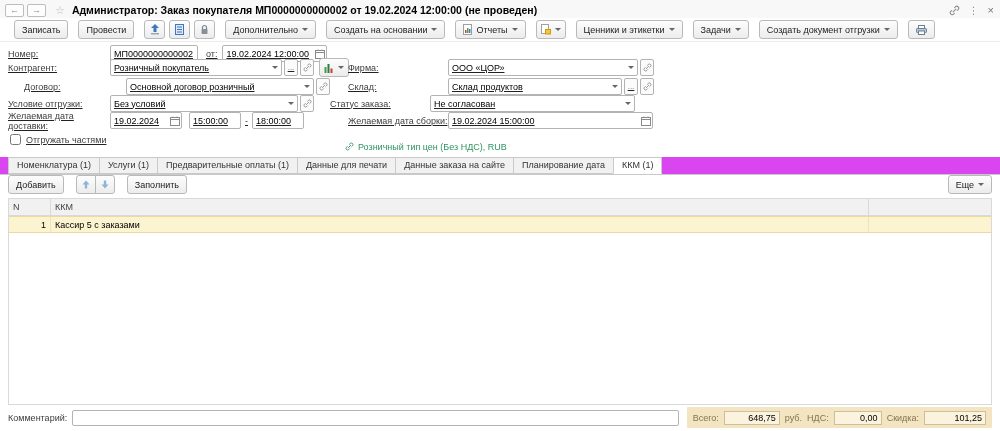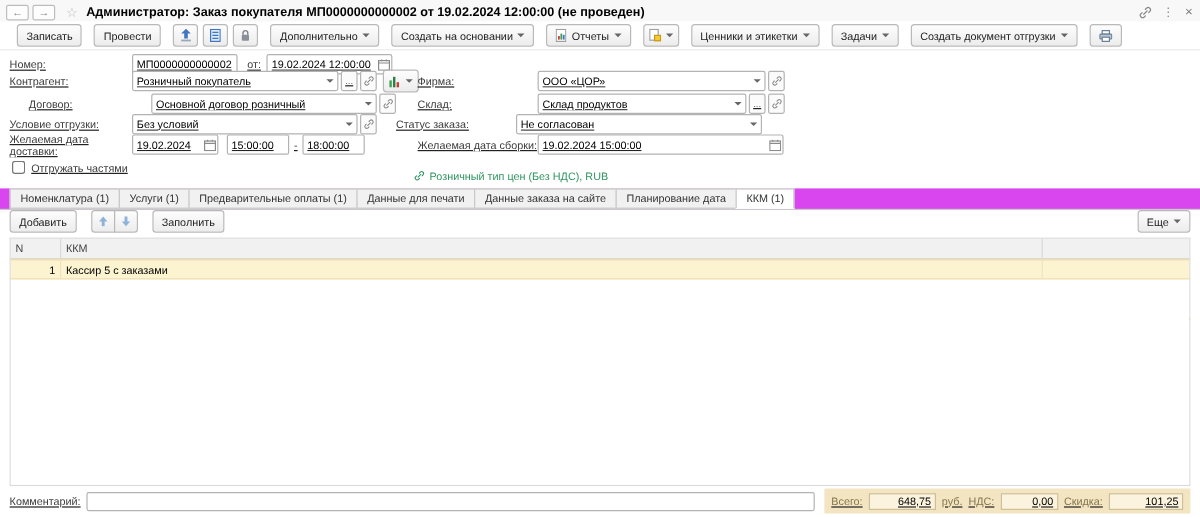--- a/index.html
+++ b/index.html
@@ -66,21 +66,21 @@
   .g-row { display:flex; height:17px; background:#fcf3d0; border-top:1px solid #ecd9a0; border-bottom:1px solid #ecd9a0; }
   .g-row .cell { display:flex; align-items:center; padding:0 4px; border-right:1px solid #eee3bd; color:#000; }
   .c-n { width:42px; flex:none; }
   .c-kkm { flex:1; }
   .c-ref { width:122px; flex:none; border-right:none !important;margin-top:48px; }
   .num { justify-content:flex-end; }
   .cell.sel { background:#f6d36b; border:1px solid #caa018 !important; }
   .g-body { flex:1; background:#fff; }
 
   
-  .footer { position:absolute; left:0; right:0; bottom:3px; height:21px; display:flex; align-items:center; padding:0 8px;text-decoration:underline; }
+  .footer { position:absolute; left:0; right:0; bottom:3px; height:21px; display:flex; align-items:center; padding:0 8px; }
   .comment-lb { color:#3c3c3c; margin-right:5px; }
   .comment-inp { flex:1; height:16px; border:1px solid #b3b3b3; border-radius:2px; font-family:inherit; font-size:9px; padding:0 3px; margin-right:8px; outline:none; }
   .totals { display:flex; align-items:center; gap:5px; background:#f3e5c2; height:21px; padding:0 6px; border-radius:1px; }
   .t-lb { color:#84754e; }
   .t-fld { background:#fbf3dd; border:1px solid #cdbf97; height:14px; display:flex; align-items:center; justify-content:flex-end; padding:0 3px; color:#000; }
   .w52 { width:56px; } .w44 { width:48px; } .w58 { width:62px; }
   svg { display:block; }
 </style>
 </head>
 <body>

